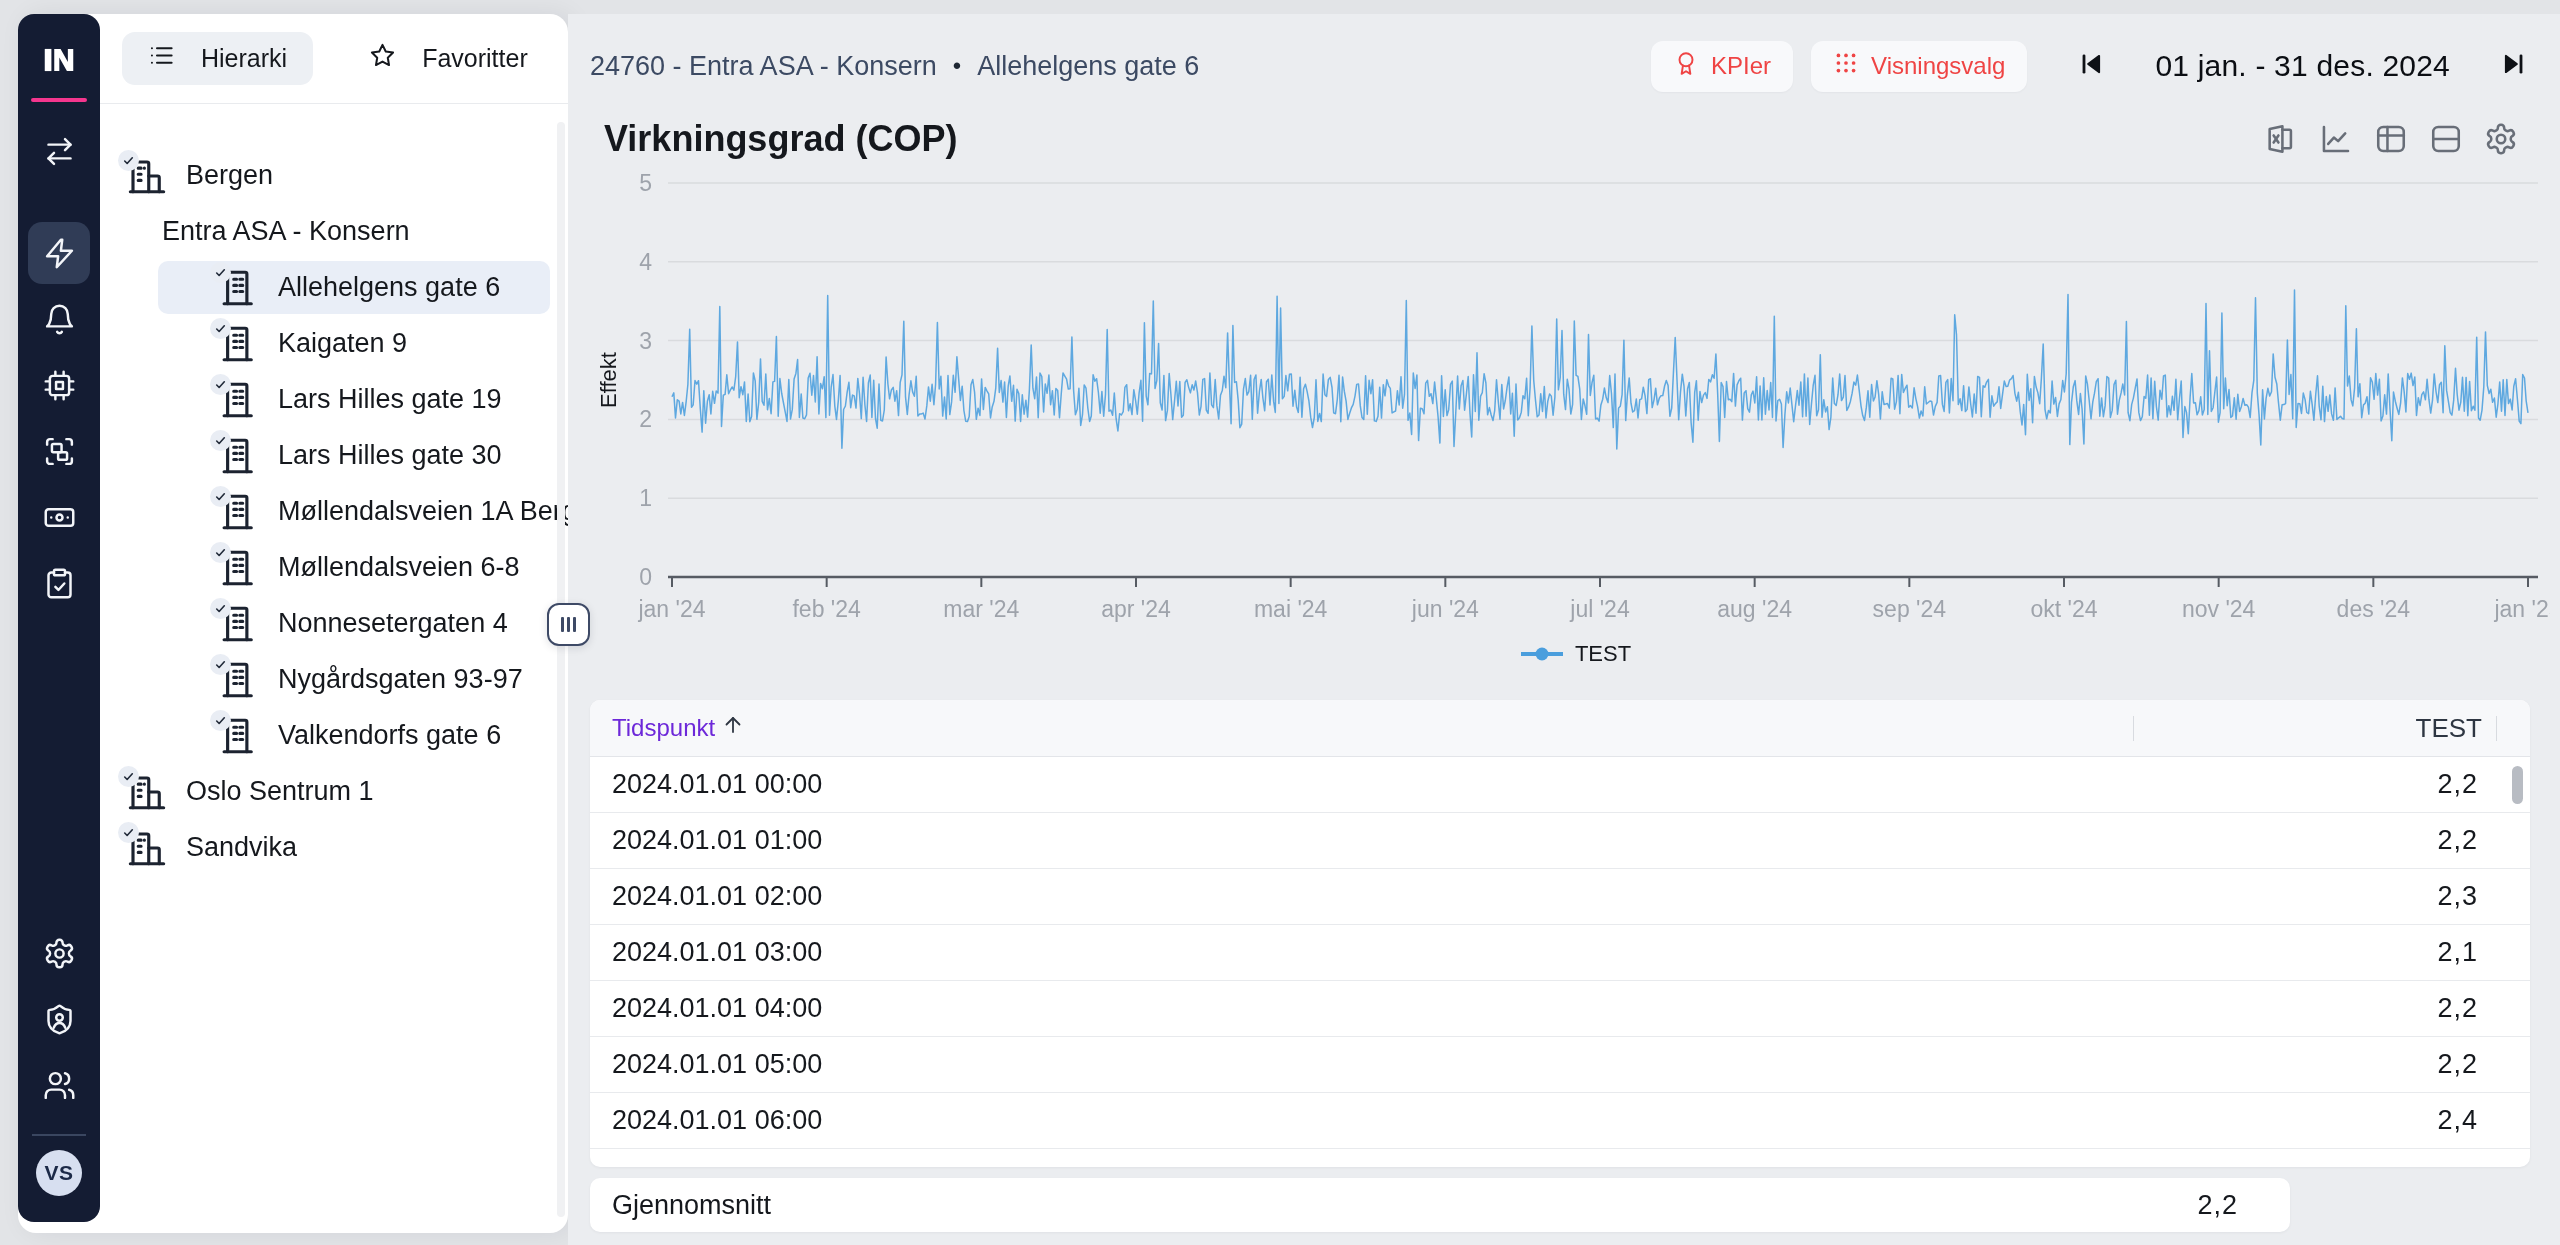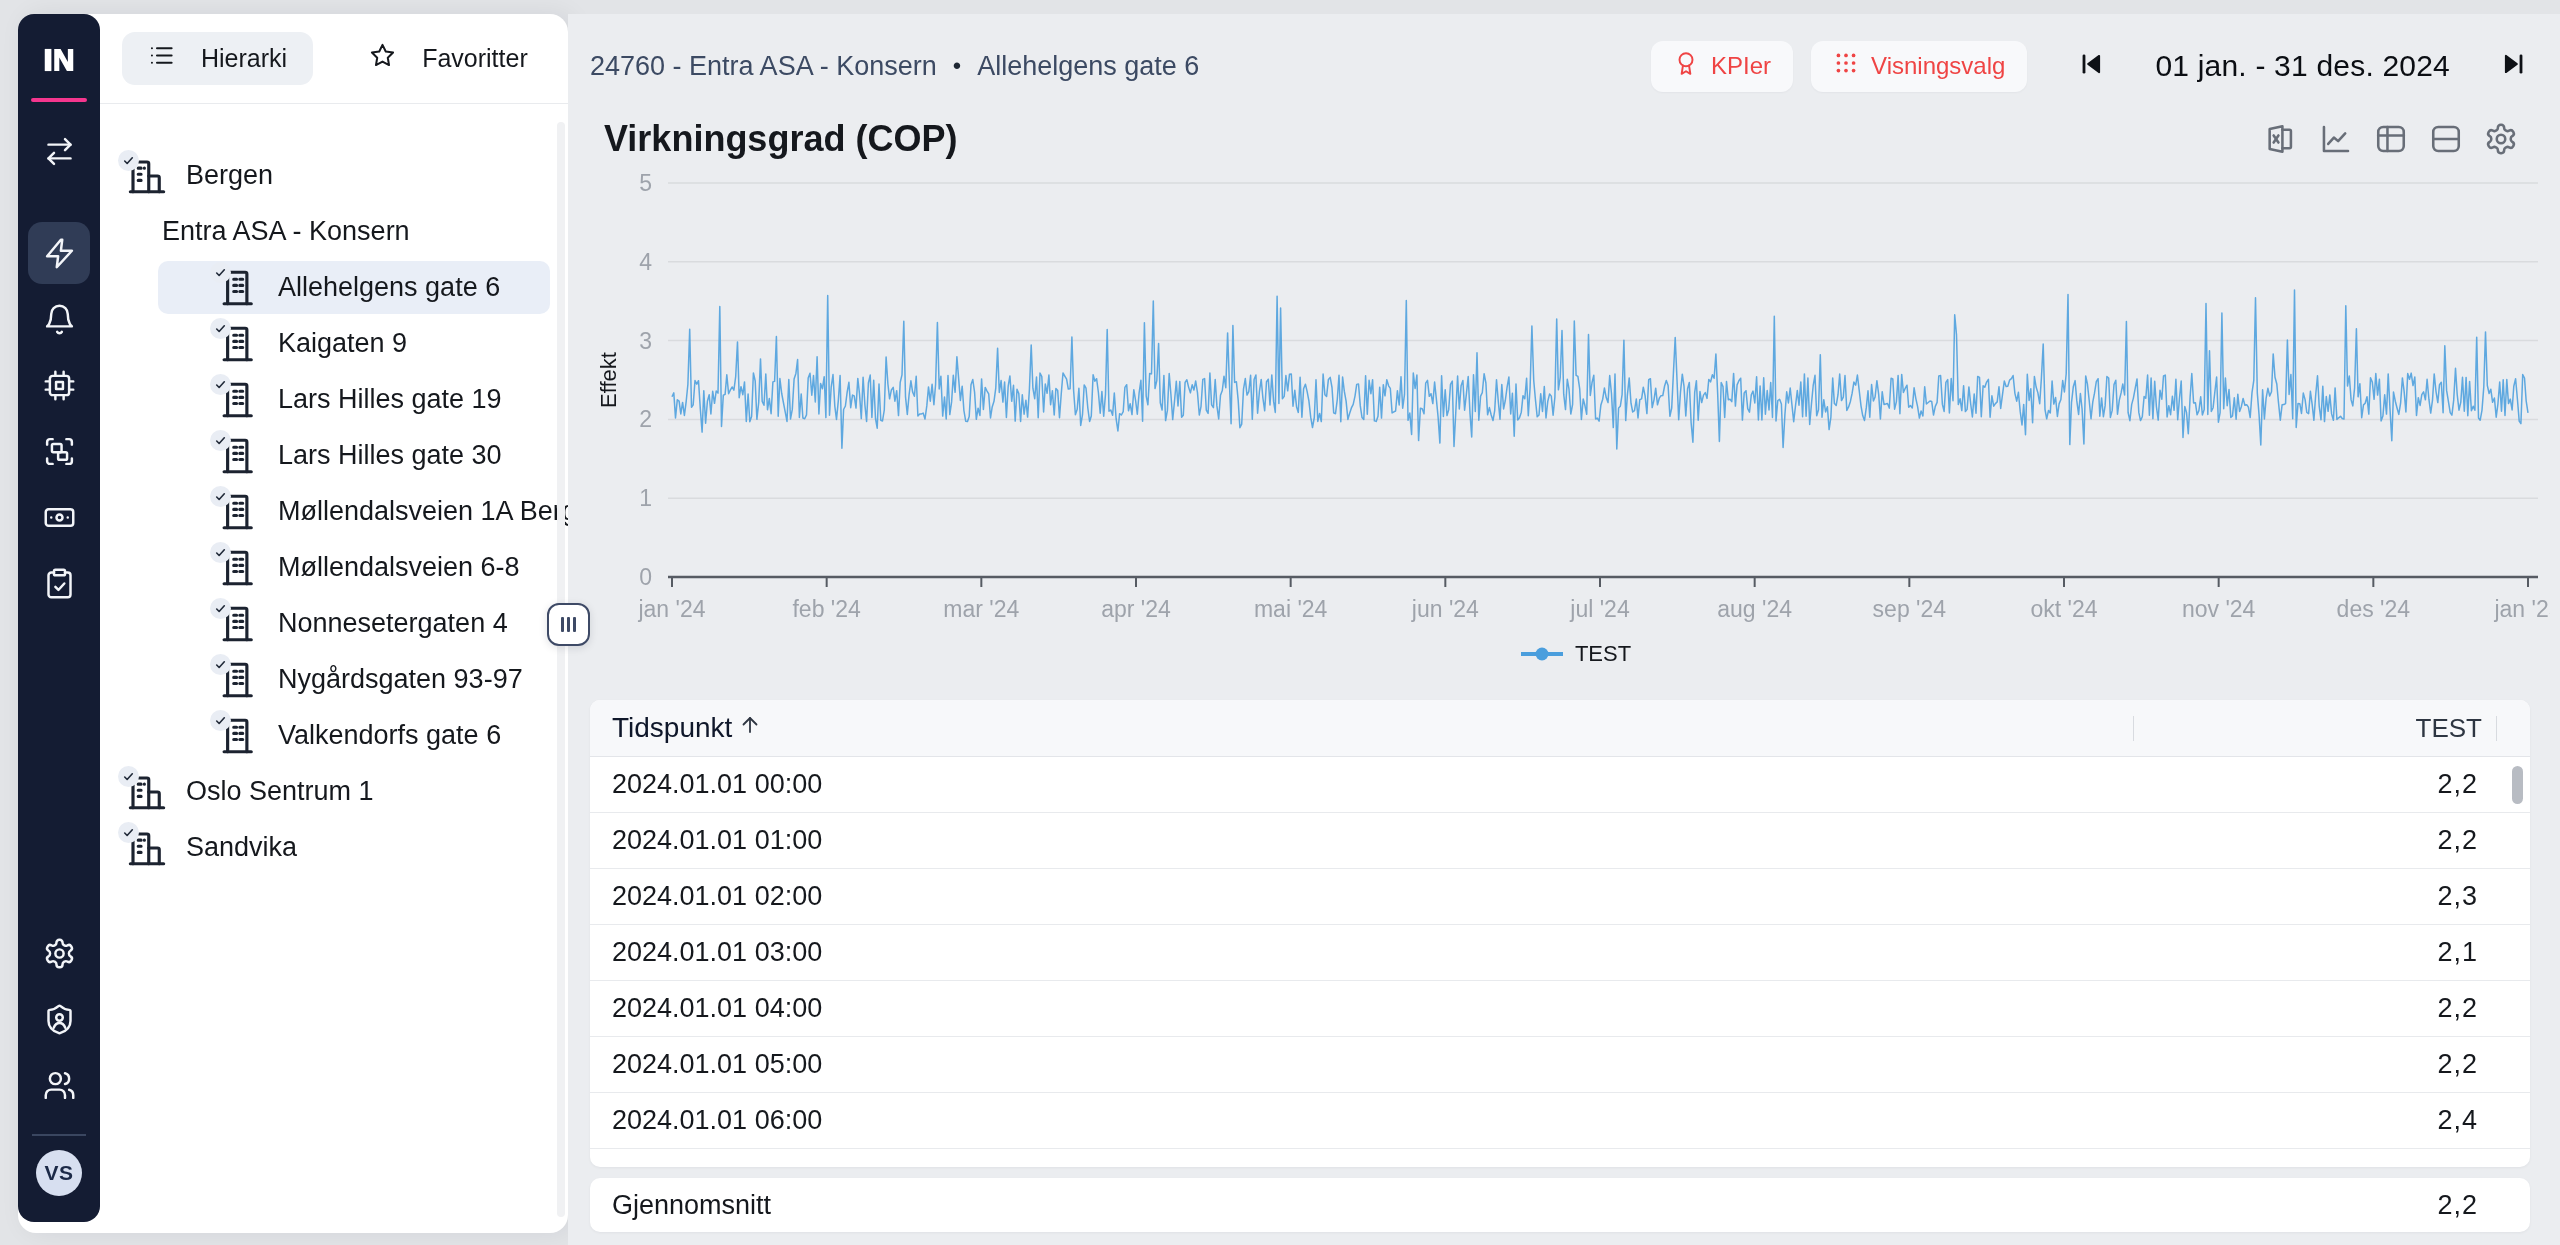--- a/index.html
+++ b/index.html
@@ -72,30 +72,30 @@
   .tool{width:34px;height:34px;cursor:pointer;display:flex}
   .tool svg{width:34px;height:34px}
   #chart-svg{position:absolute;left:32px;top:150px}
   #legend{position:absolute;left:32px;top:627px;width:1950px;display:flex;justify-content:center;
     align-items:center;gap:10px;font-size:22px;color:#15181d;cursor:pointer}
   
   #table-card{position:absolute;left:22px;top:686px;width:1940px;height:467px;border-radius:10px;
     overflow:hidden;background:#fff;box-shadow:0 1px 3px rgba(16,24,40,.05)}
   #thead{height:57px;background:#f7f8fa;border-bottom:1px solid #e3e5e9;display:flex;align-items:center;
     padding:0 0 0 22px;box-sizing:border-box;position:relative}
-  #th-time{display:flex;align-items:center;gap:6px;font-size:28px;color:#0f172a;cursor:pointer}
+  #th-time{display:flex;align-items:center;gap:6px;font-size:24px;color:#6d28d9;cursor:pointer}
   #th-time svg{width:24px;height:24px;color:#2e3642}
   #th-value{position:absolute;right:48px;font-size:26px;color:#2e3642;cursor:pointer}
   .th-div{position:absolute;top:16px;width:1px;height:25px;background:#d8dbe0}
   #tbody{position:relative;height:410px;overflow:hidden}
   .trow{height:56px;display:flex;align-items:center;box-sizing:border-box;border-bottom:1px solid #e8eaed;
     padding-left:22px;padding-right:52px;font-size:27px;color:#15181d}
   .trow .val{margin-left:auto;letter-spacing:1px}
   #tbody-scroll{position:absolute;right:7px;top:9px;width:11px;height:38px;border-radius:6px;background:#b8bcc3;cursor:pointer}
-  #table-footer{position:absolute;left:22px;top:1164px;width:1940px;height:54px;border-radius:10px;
+  #table-footer{position:absolute;left:22px;top:1164px;width:1700px;height:54px;border-radius:10px;
     background:#fff;display:flex;align-items:center;padding-left:22px;padding-right:52px;
     box-sizing:border-box;font-size:27px;color:#15181d;box-shadow:0 1px 3px rgba(16,24,40,.05)}
   #table-footer .val{margin-left:auto;letter-spacing:1px}
 </style>
 </head>
 <body>
 
 <div id="panel-group">
   <div id="hier">
     <div id="tabs">

